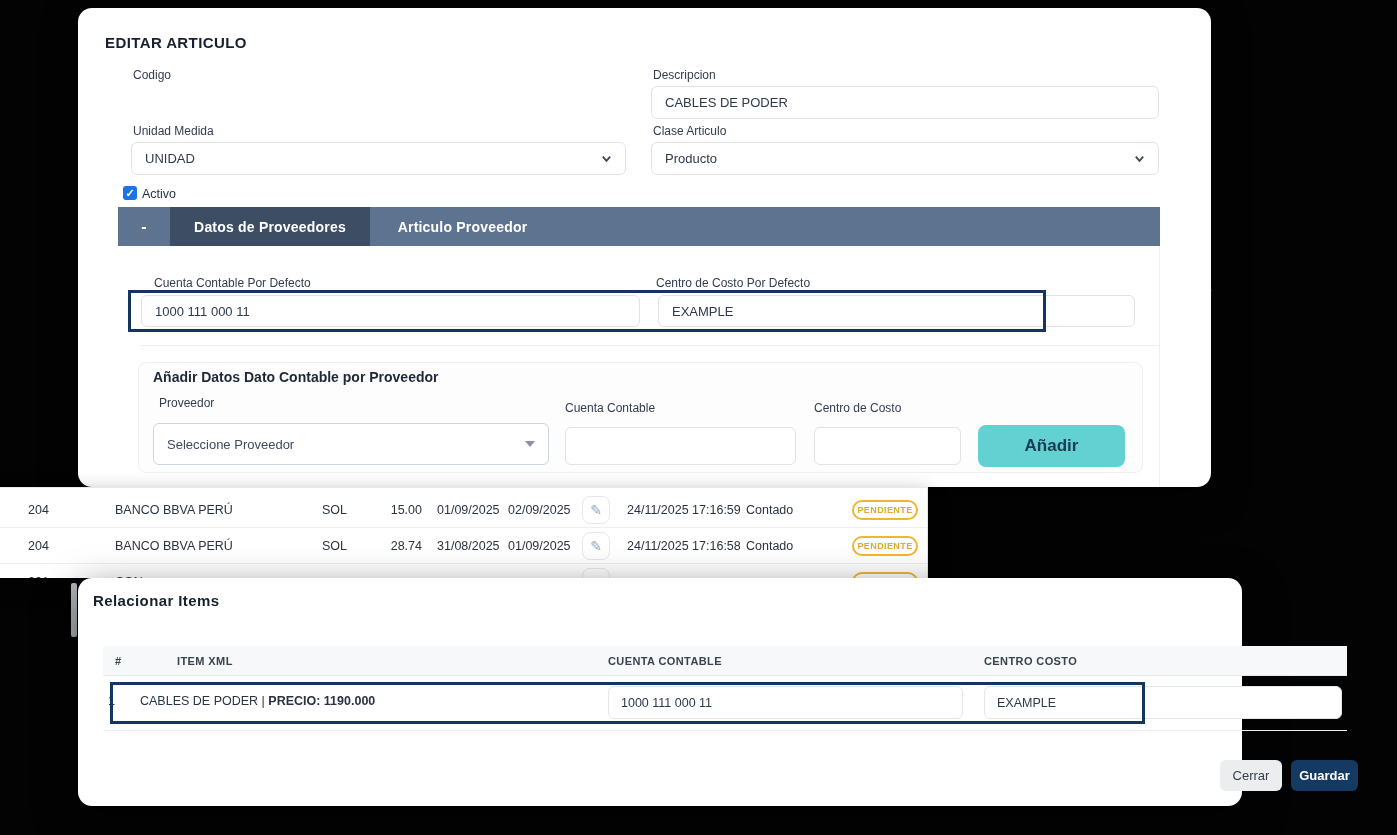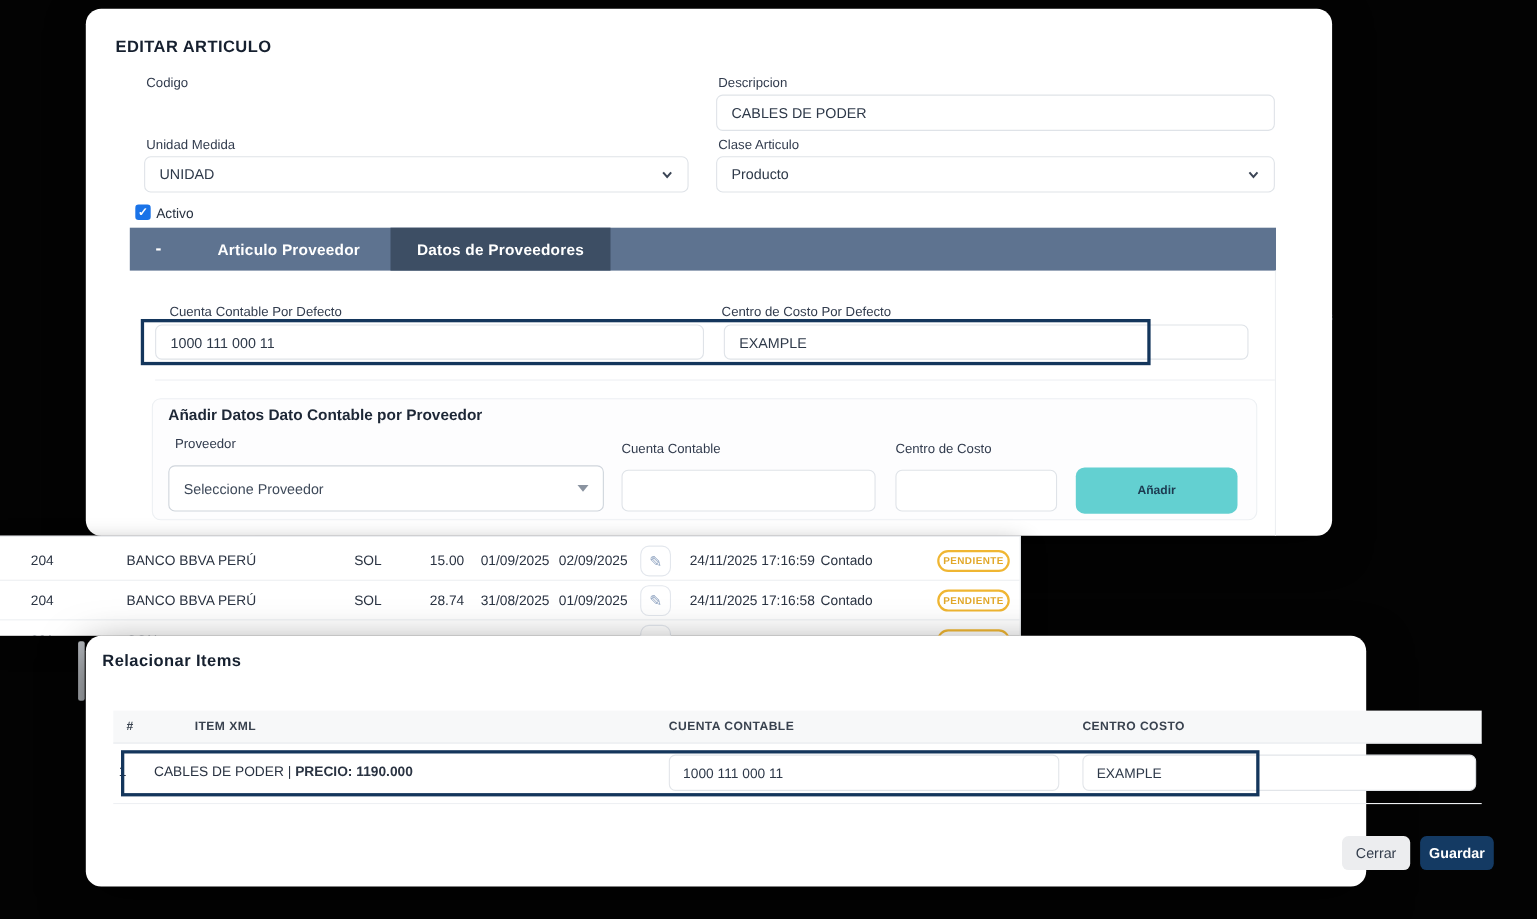--- a/index.html
+++ b/index.html
@@ -55,21 +55,21 @@
   
   .anadir-card {
     left:60px; top:354px; width:1005px; height:111px; background:#fdfdfe;
     border:1px solid #edf0f3; border-radius:8px;
   }
   .anadir-title { font-size:14px; font-weight:bold; color:#1d2736; }
   .caret-down { width:0; height:0; border-left:5px solid transparent;
     border-right:5px solid transparent; border-top:6px solid #8a93a0; }
   .btn-add {
     background:#63d0d1; border:none; border-radius:8px; color:#1c3a50;
-    font-family:"Liberation Sans",sans-serif; font-size:11px; font-weight:bold;
+    font-family:"Liberation Sans",sans-serif; font-size:17px; font-weight:bold;
     width:100%; height:100%; cursor:pointer;
   }
 
   
   .table-strip {
     left:0; top:487px; width:928px; height:91px; background:#fff;
     overflow:hidden; border-top:1px solid #e6e9ed; border-right:1px solid #e3e6ea;
     box-shadow:0 8px 20px rgba(0,0,0,.45);
   }
   .t-row { position:absolute; left:0; width:1172px; height:36px;
@@ -154,22 +154,22 @@
           <polyline points="2,4 6,8.5 10,4"></polyline>
         </svg>
     </span>
   </div>
 
   <div class="abs checkbox" style="left:45px; top:178px;">✓</div>
   <span class="abs chk-label" style="left:64px; top:179px;">Activo</span>
 
   <div class="abs tabbar">
     <div class="tab-minus">-</div>
+    <div class="tab active">Datos de Proveedores</div>
     <div class="tab inactive">Articulo Proveedor</div>
-    <div class="tab active">Datos de Proveedores</div>
   </div>
   <div class="abs content-vline"></div>
 
   <label class="abs fld-label" style="left:76px; top:268px;">Cuenta Contable Por Defecto</label>
   <label class="abs fld-label" style="left:578px; top:268px;">Centro de Costo Por Defecto</label>
   <div class="abs" style="left:63px; top:287px; width:499px; height:32px;">
     <input class="txt-input" type="text" readonly="" value="1000 111 000 11" style="">
   </div>
   <div class="abs" style="left:580px; top:287px; width:477px; height:32px;">
     <input class="txt-input" type="text" readonly="" value="EXAMPLE" style="">

